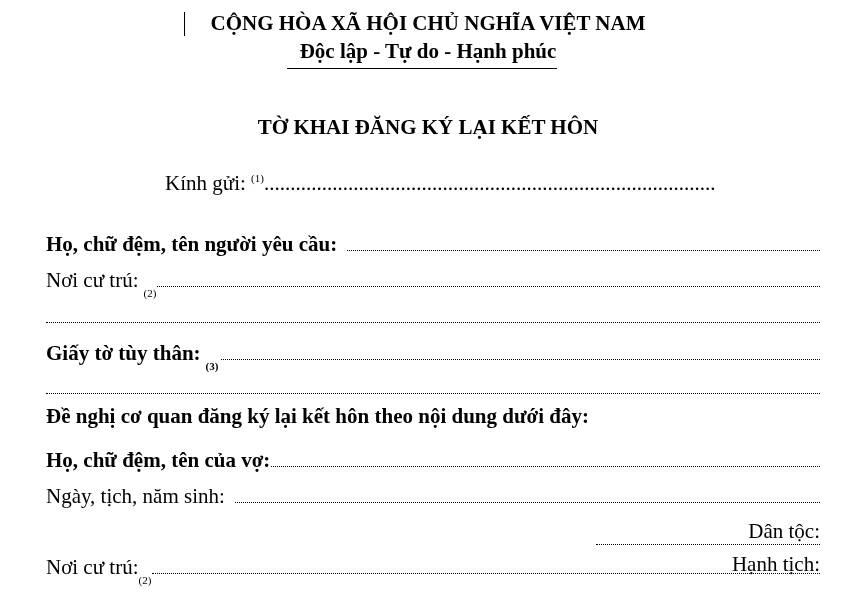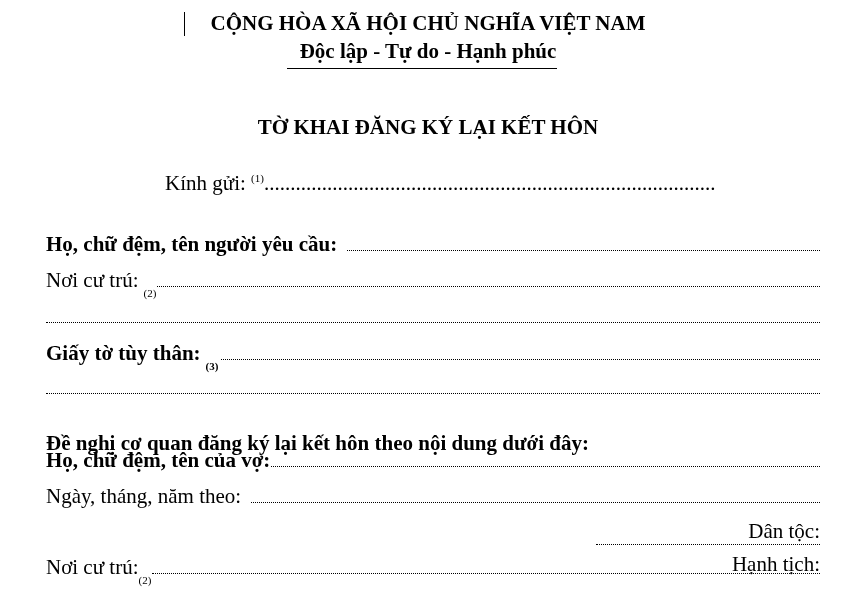--- a/index.html
+++ b/index.html
@@ -134,31 +134,31 @@
 </div>
 <div class="blank-line" style="top:322px;"></div>
 
 <div class="row" style="top:340px;font-weight:bold;">
   <span class="label">Giấy tờ tùy thân:</span>
   <span class="label sup" style="margin-left:5px;">(3)</span>
   <span class="dots"></span>
 </div>
 <div class="blank-line" style="top:393px;"></div>
 
-<div class="row" style="top:430px;">
+<div class="row" style="top:403px;">
   <span class="label bold">Đề nghị cơ quan đăng ký lại kết hôn theo nội dung dưới đây:</span>
 </div>
 
 <div class="row" style="top:447px;">
   <span class="label bold">Họ, chữ đệm, tên của vợ:</span>
   <span class="dots tight"></span>
 </div>
 
 <div class="row" style="top:483px;">
-  <span class="label">Ngày, tháng, năm theo:</span>
+  <span class="label">Ngày, tịch, năm sinh:</span>
   <span class="dots gap"></span>
 </div>
 
 <div class="row" style="top:518px;flex-direction:column;">
   <span class="label">Dân tộc:</span>
   <span class="dots-fixed" style="width:224px; margin-left:8px;"></span>
   <span class="label">Hạnh tịch:</span>
   <span class="dots gap"></span>
 </div>
 

